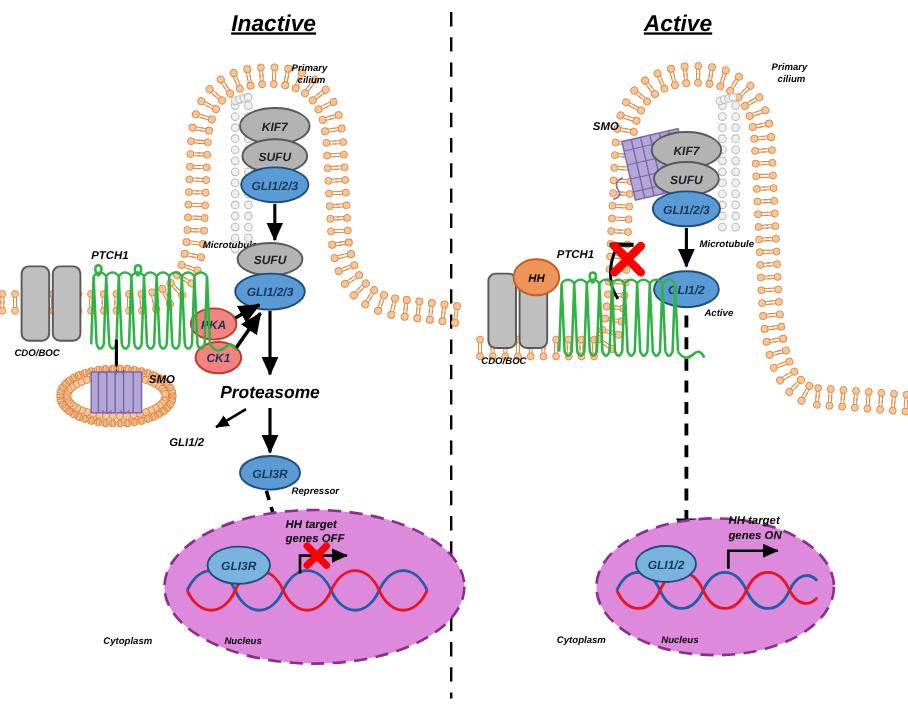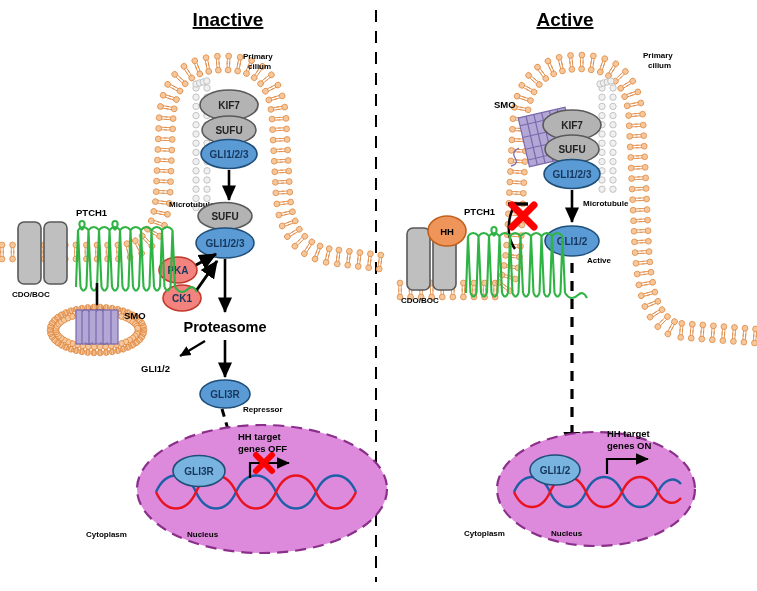--- a/index.html
+++ b/index.html
@@ -1,18 +1,18 @@
 <!DOCTYPE html>
 <html><head>
 <meta charset="utf-8">
 <style>
   html,body{margin:0;padding:0;background:#ffffff;}
   body{width:757px;height:591px;overflow:hidden;
        font-family:"Liberation Sans","DejaVu Sans",sans-serif;}
-  #stage{position:relative;width:757px;height:591px;background:#fff;}
+  #stage{position:relative;width:757px;height:591px;background:#fff;font-style:italic;}
   svg#fig{position:absolute;left:0;top:0;width:757px;height:591px;display:block;}
 
   .ttl{font-size:19px;font-weight:bold;fill:#000;text-anchor:middle;
        text-decoration:underline;}
   .lbl{font-size:9.5px;font-weight:bold;fill:#000;}
   .lbl-sm{font-size:8px;font-weight:bold;fill:#000;}
   .prot{font-size:10px;font-weight:bold;fill:#16365c;text-anchor:middle;}
   .protg{font-size:10px;font-weight:bold;fill:#222222;text-anchor:middle;}
   .proteasome{font-size:14.5px;font-weight:bold;fill:#000;text-anchor:middle;}
   .hhlab{font-size:9.5px;font-weight:bold;fill:#000;text-anchor:middle;}

